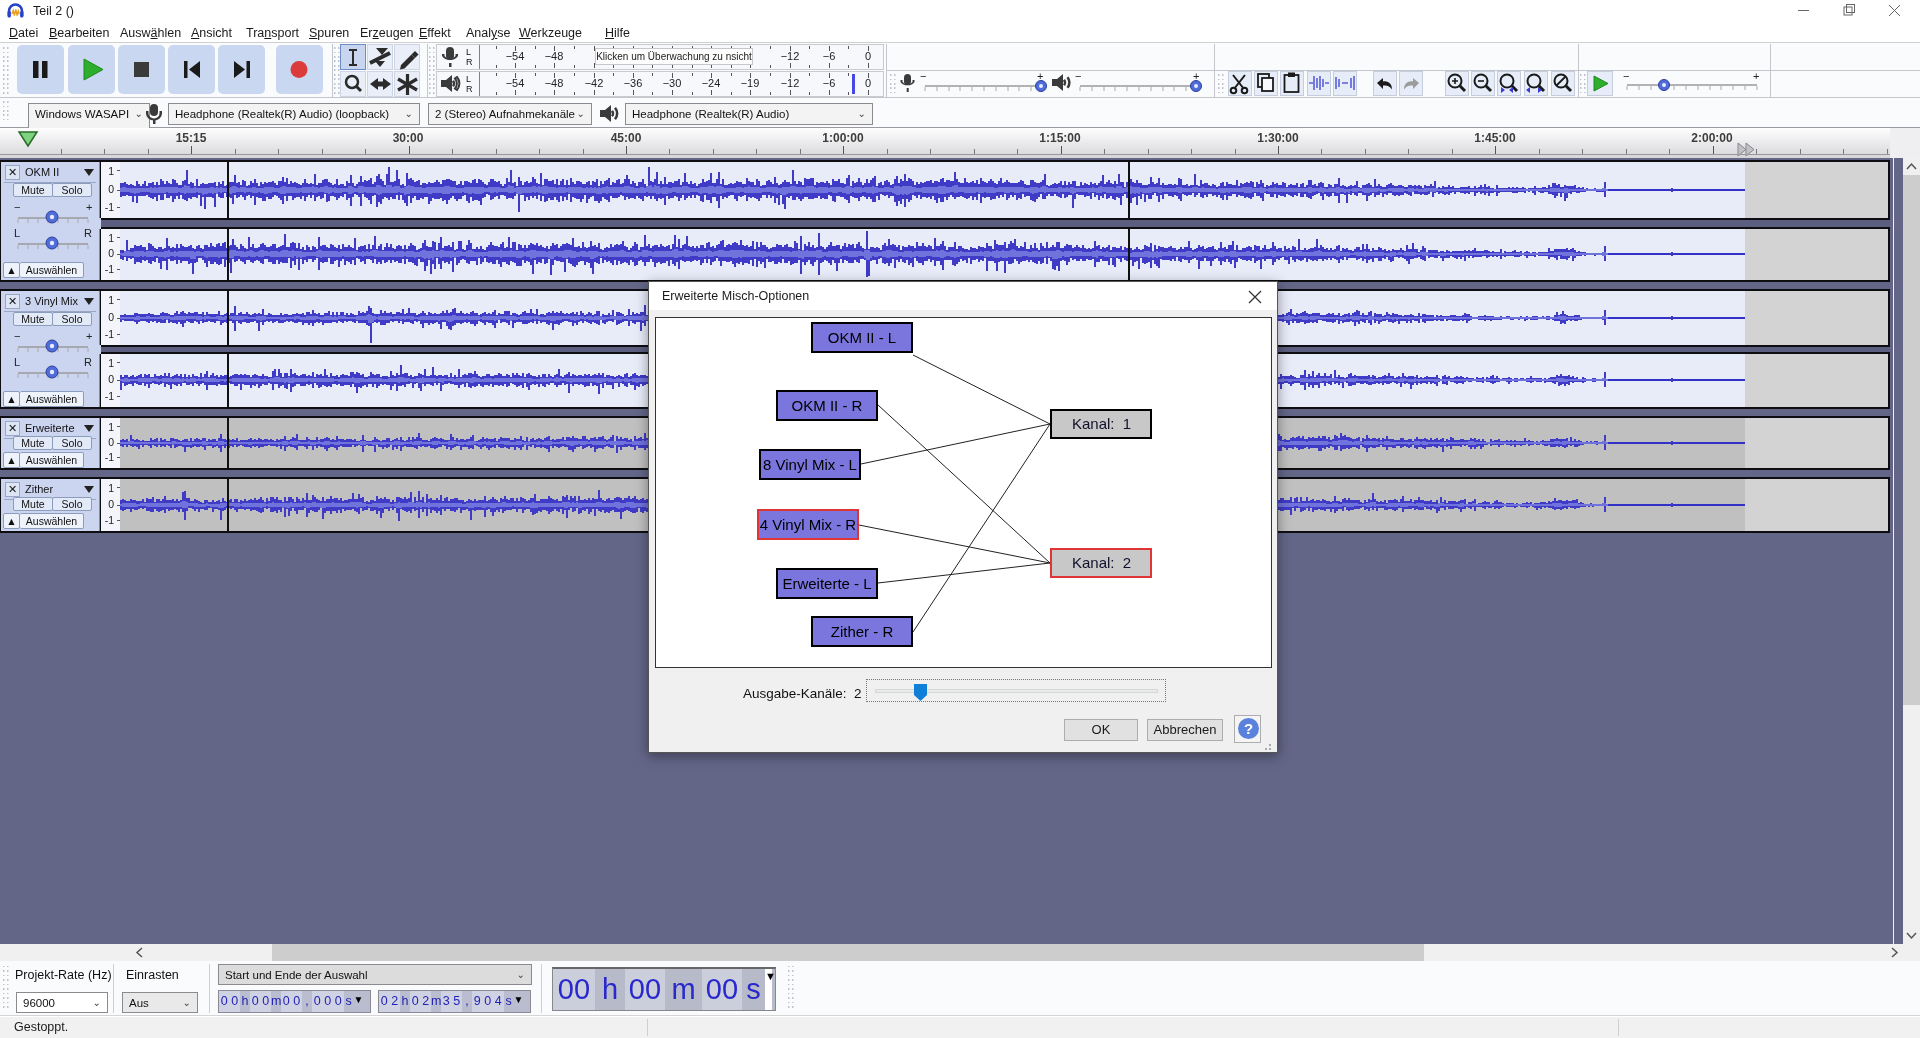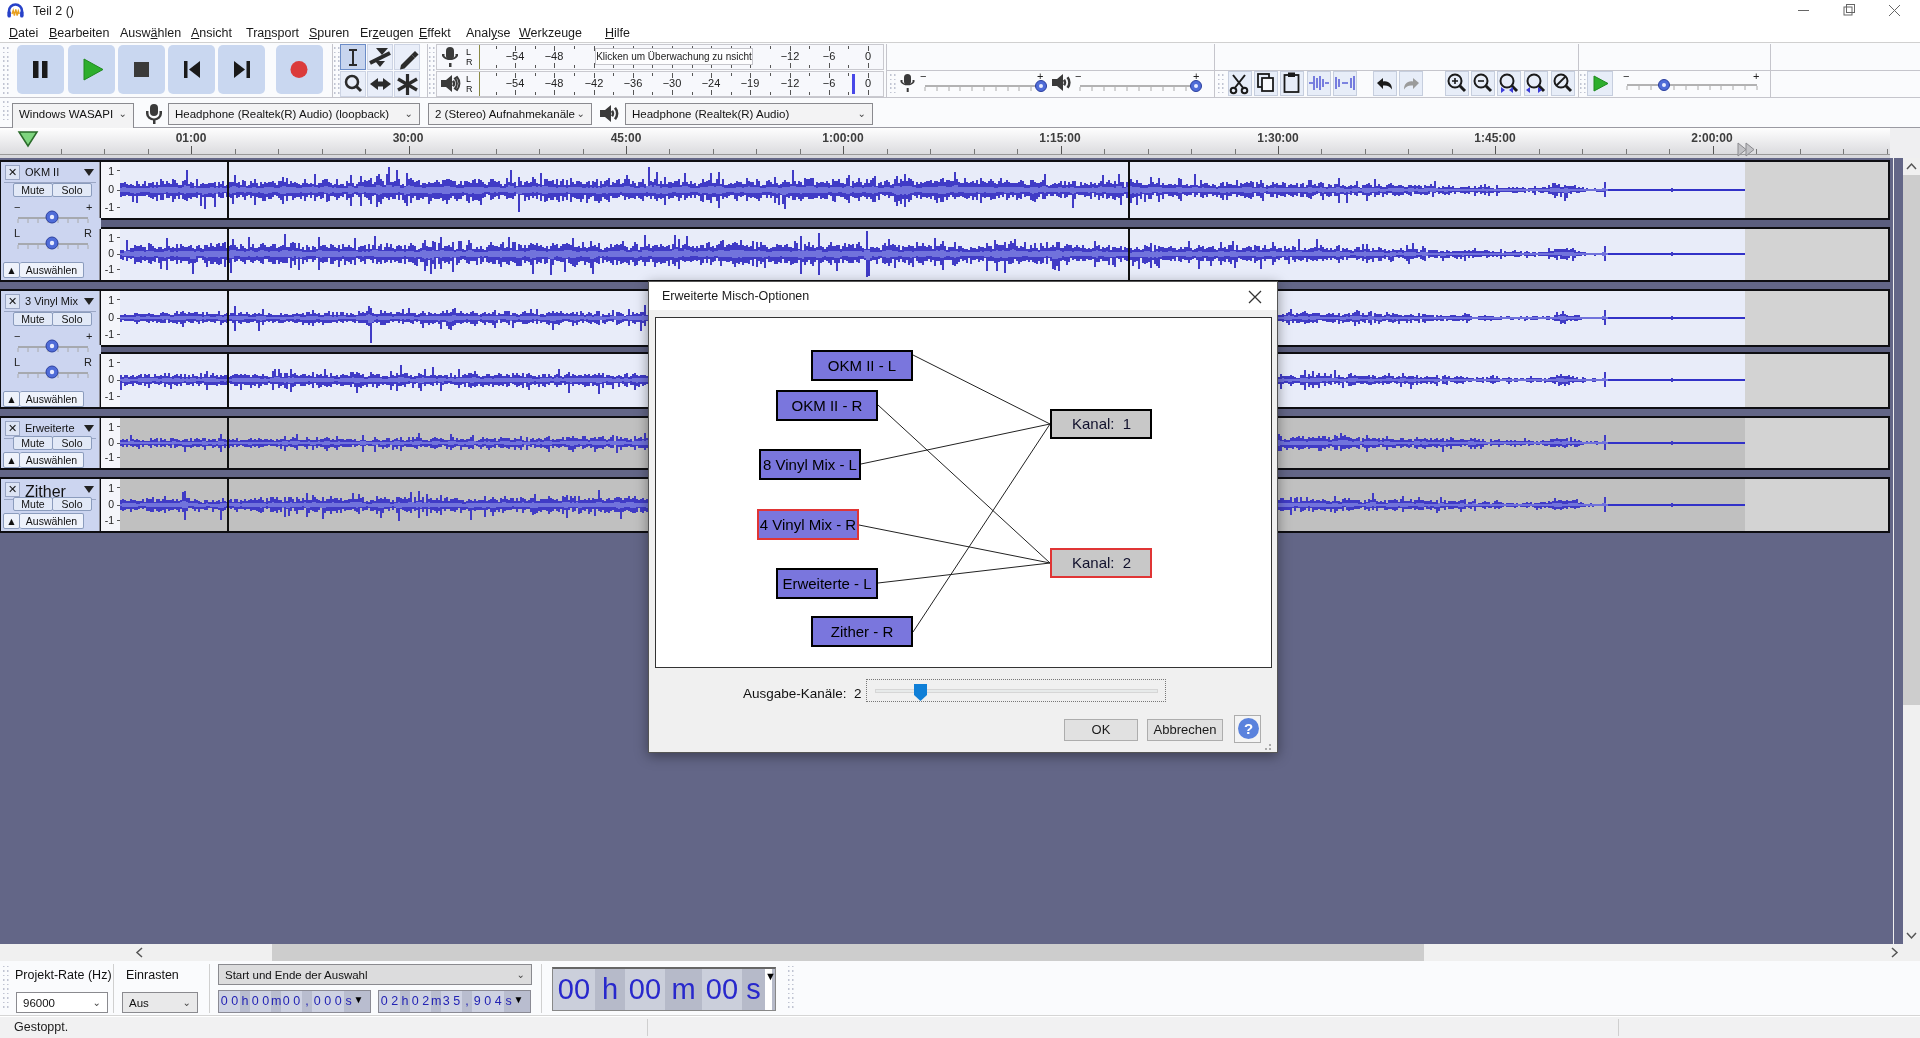--- a/index.html
+++ b/index.html
@@ -352,21 +352,21 @@
     </svg>
     <div class="abs" style="left:886px;top:27px;width:1034px;height:1px;background:#c5c5cc"></div>
     <div class="abs" style="left:332px;top:1px;width:1px;height:53px;background:#c5c5cc"></div>
     <div class="abs" style="left:427px;top:1px;width:1px;height:53px;background:#c5c5cc"></div>
     <div class="abs" style="left:886px;top:1px;width:1px;height:53px;background:#c5c5cc"></div>
     <div class="abs" style="left:1214px;top:1px;width:1px;height:53px;background:#c5c5cc"></div>
     <div class="abs" style="left:1578px;top:1px;width:1px;height:53px;background:#c5c5cc"></div>
     <div class="abs" style="left:1770px;top:1px;width:1px;height:53px;background:#c5c5cc"></div>
     <div class="abs" style="left:0;top:54px;width:1920px;height:1px;background:#c5c5cc"></div>
     <div class="grip" style="left:3px;top:58px;height:20px"></div>
-    <div class="combo" style="left:12px;top:60px;width:122px;height:34px;line-height:20px">Windows WASAPI<span class="chev">⌄</span></div>
+    <div class="combo" style="left:28px;top:60px;width:122px;height:34px;line-height:20px">Windows WASAPI<span class="chev">⌄</span></div>
     <svg class="abs" style="left:143px;top:60px" width="22" height="22" viewBox="0 0 22 22">
       <g fill="#3a3a3a">
         <rect x="7" y="1" width="8" height="12" rx="4"></rect>
         <path d="M3 8 v2.5 a8 7 0 0 0 16 0 V8 h-2.5 v2.5 a5.5 5 0 0 1-11 0 V8 Z"></path>
         <rect x="10" y="17" width="2.5" height="4"></rect>
       </g>
     </svg>
     <div class="combo" style="left:168px;top:60px;width:252px;height:22px;line-height:20px">Headphone (Realtek(R) Audio) (loopback)<span class="chev">⌄</span></div>
     <div class="combo" style="left:428px;top:60px;width:164px;height:22px;line-height:20px">2 (Stereo) Aufnahmekanäle<span class="chev">⌄</span></div>
     <svg class="abs" style="left:599px;top:61px" width="20" height="20" viewBox="0 0 20 20">
@@ -375,21 +375,21 @@
         <path d="M14 6 a6 6 0 0 1 0 7 l-2-1.4 a3.5 3.5 0 0 0 0-4.2 Z"></path>
         <path d="M17 3 a10 10 0 0 1 0 13 l-2-1.5 a7.5 7.5 0 0 0 0-10 Z"></path>
       </g>
     </svg>
     <div class="combo" style="left:625px;top:60px;width:248px;height:22px;line-height:20px">Headphone (Realtek(R) Audio)<span class="chev">⌄</span></div>
   </div>
 <div class="abs" style="left:0;top:128px;width:1920px;height:30px;background:linear-gradient(#fefefe,#d6d6da)">
     <svg class="abs" style="left:17px;top:2px" width="22" height="18" viewBox="0 0 22 18">
       <path d="M2 2 h18 l-9 14 Z" fill="#7ed47e" stroke="#2a6b2a" stroke-width="1.5"></path>
     </svg>
-    <div class="abs" style="left:191px;top:3px;font-size:12px;font-weight:bold;color:#3d3d3d;transform:translateX(-50%)">01:00</div>
+    <div class="abs" style="left:191px;top:3px;font-size:12px;font-weight:bold;color:#3d3d3d;transform:translateX(-50%)">15:15</div>
     <div class="abs" style="left:408px;top:3px;font-size:12px;font-weight:bold;color:#3d3d3d;transform:translateX(-50%)">30:00</div>
     <div class="abs" style="left:626px;top:3px;font-size:12px;font-weight:bold;color:#3d3d3d;transform:translateX(-50%)">45:00</div>
     <div class="abs" style="left:843px;top:3px;font-size:12px;font-weight:bold;color:#3d3d3d;transform:translateX(-50%)">1:00:00</div>
     <div class="abs" style="left:1060px;top:3px;font-size:12px;font-weight:bold;color:#3d3d3d;transform:translateX(-50%)">1:15:00</div>
     <div class="abs" style="left:1278px;top:3px;font-size:12px;font-weight:bold;color:#3d3d3d;transform:translateX(-50%)">1:30:00</div>
     <div class="abs" style="left:1495px;top:3px;font-size:12px;font-weight:bold;color:#3d3d3d;transform:translateX(-50%)">1:45:00</div>
     <div class="abs" style="left:1712px;top:3px;font-size:12px;font-weight:bold;color:#3d3d3d;transform:translateX(-50%)">2:00:00</div>
     <div class="abs" style="left:61px;top:21px;width:1px;height:5px;background:#777"></div>
     <div class="abs" style="left:104px;top:21px;width:1px;height:5px;background:#777"></div>
     <div class="abs" style="left:148px;top:21px;width:1px;height:5px;background:#777"></div>
@@ -626,21 +626,21 @@
 <div class="panel-btn" style="left:20px;top:391px;width:64px;height:16px;line-height:15px;background:#eef2fb;border-left:none">Auswählen</div>
 <div class="abs" style="left:5px;top:421px;width:15px;height:15px;border:1px solid #9aa6c4;background:#dde4f4;text-align:center;line-height:13px;font-size:11px;color:#111">✕</div>
 <div class="abs" style="left:25px;top:422px;font-size:11px;color:#111;white-space:nowrap">Erweiterte</div>
 <div class="abs" style="left:84px;top:425px;width:0;height:0;border-left:5px solid transparent;border-right:5px solid transparent;border-top:7px solid #222"></div>
 <div class="abs" style="left:4px;top:438px;width:92px;height:1px;background:#9aa6c4"></div>
 <div class="panel-btn" style="left:13px;top:436px;width:40px;height:14px;line-height:13px">Mute</div>
 <div class="panel-btn" style="left:52px;top:436px;width:40px;height:14px;line-height:13px">Solo</div>
 <div class="panel-btn" style="left:3px;top:452px;width:17px;height:16px;line-height:15px;background:#eef2fb">▲</div>
 <div class="panel-btn" style="left:20px;top:452px;width:64px;height:16px;line-height:15px;background:#eef2fb;border-left:none">Auswählen</div>
 <div class="abs" style="left:5px;top:482px;width:15px;height:15px;border:1px solid #9aa6c4;background:#dde4f4;text-align:center;line-height:13px;font-size:11px;color:#111">✕</div>
-<div class="abs" style="left:25px;top:483px;font-size:16px;color:#111;white-space:nowrap">Zither</div>
+<div class="abs" style="left:25px;top:483px;font-size:11px;color:#111;white-space:nowrap">Zither</div>
 <div class="abs" style="left:84px;top:486px;width:0;height:0;border-left:5px solid transparent;border-right:5px solid transparent;border-top:7px solid #222"></div>
 <div class="abs" style="left:4px;top:499px;width:92px;height:1px;background:#9aa6c4"></div>
 <div class="panel-btn" style="left:13px;top:497px;width:40px;height:14px;line-height:13px">Mute</div>
 <div class="panel-btn" style="left:52px;top:497px;width:40px;height:14px;line-height:13px">Solo</div>
 <div class="panel-btn" style="left:3px;top:513px;width:17px;height:16px;line-height:15px;background:#eef2fb">▲</div>
 <div class="panel-btn" style="left:20px;top:513px;width:64px;height:16px;line-height:15px;background:#eef2fb;border-left:none">Auswählen</div>
 <div class="abs" style="left:1893px;top:158px;width:1px;height:803px;background:#f0f0f0"></div>
 <div class="abs" style="left:1903px;top:158px;width:17px;height:786px;background:#f0f0f0"></div>
 <svg class="abs" style="left:1903px;top:158px" width="17" height="17" viewBox="0 0 17 17">
     <path d="M4 11 l4.5-5 4.5 5" fill="none" stroke="#555" stroke-width="1.5"></path>
@@ -685,21 +685,21 @@
     </svg>
     <div class="abs" style="left:6px;top:35px;width:617px;height:351px;background:#fff;border:1px solid #333"></div>
     <svg class="abs" style="left:0;top:0" width="630" height="472" viewBox="0 0 630 472">
       <line x1="264" y1="73" x2="401" y2="142" stroke="#222" stroke-width="1"></line>
       <line x1="229" y1="123" x2="401" y2="281" stroke="#222" stroke-width="1"></line>
       <line x1="212" y1="182" x2="401" y2="142" stroke="#222" stroke-width="1"></line>
       <line x1="210" y1="243" x2="401" y2="281" stroke="#222" stroke-width="1"></line>
       <line x1="229" y1="301" x2="401" y2="281" stroke="#222" stroke-width="1"></line>
       <line x1="264" y1="350" x2="401" y2="142" stroke="#222" stroke-width="1"></line>
     </svg>
-    <div class="dlgbox" style="left:162px;top:68px;border-color:#000">OKM II - L</div>
+    <div class="dlgbox" style="left:162px;top:40px;border-color:#000">OKM II - L</div>
     <div class="dlgbox" style="left:127px;top:108px;border-color:#000">OKM II - R</div>
     <div class="dlgbox" style="left:110px;top:167px;border-color:#000">8 Vinyl Mix - L</div>
     <div class="dlgbox" style="left:108px;top:227px;border-color:#e03535">4 Vinyl Mix - R</div>
     <div class="dlgbox" style="left:127px;top:286px;border-color:#000">Erweiterte - L</div>
     <div class="dlgbox" style="left:162px;top:334px;border-color:#000">Zither - R</div>
     <div class="kanal" style="left:401px;top:127px">Kanal:&nbsp; 1</div>
     <div class="kanal" style="left:401px;top:266px;border-color:#e03535">Kanal:&nbsp; 2</div>
     <div class="abs" style="left:94px;top:404px;font-size:13.5px;color:#111">Ausgabe-Kanäle:&nbsp;&nbsp;2</div>
     <div class="abs" style="left:217px;top:397px;width:300px;height:23px;border:1px dotted #777"></div>
     <div class="abs" style="left:226px;top:407px;width:283px;height:4px;background:#e7eaea;border:1px solid #d6d6d6"></div>

